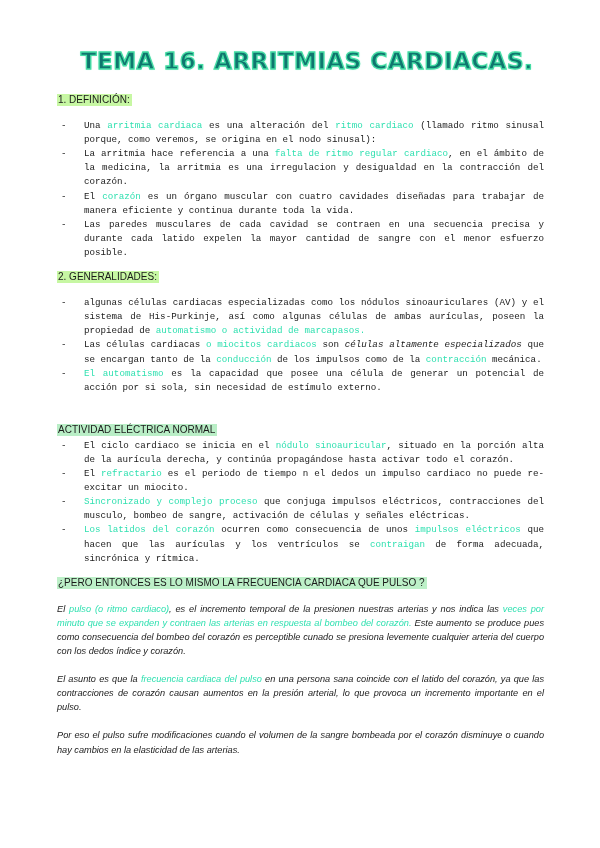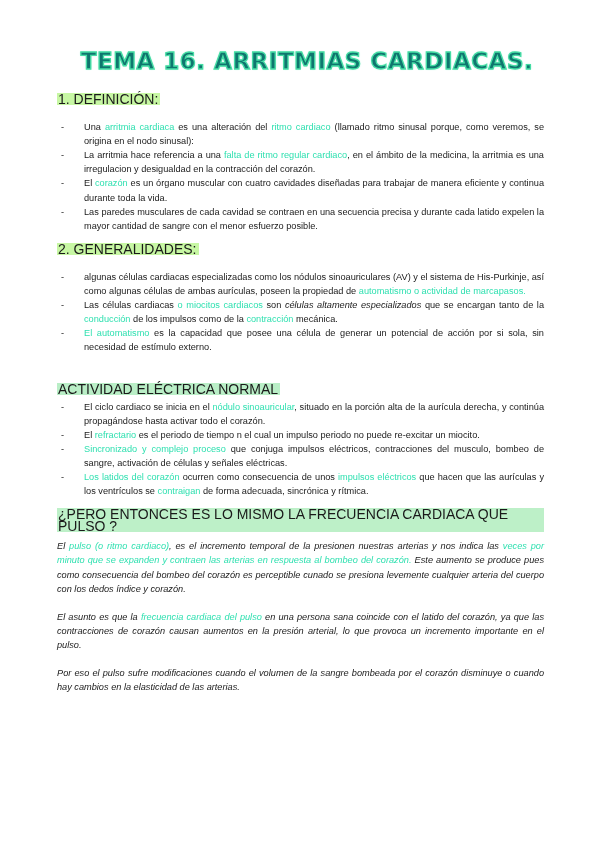--- a/index.html
+++ b/index.html
@@ -5,26 +5,26 @@
   html, body { margin: 0; padding: 0; background: #ffffff; }
   body { width: 600px; height: 848px; position: relative; overflow: hidden;
          font-family: "Liberation Sans", sans-serif; color: #1a1a1a; }
   .page { position: absolute; left: 0; top: 0; width: 600px; height: 848px; }
   .title { position: absolute; top: 48px; left: 7px; width: 600px; text-align: center;
            font-family: "DejaVu Sans", sans-serif; font-weight: bold; font-size: 23px;
            letter-spacing: 0.5px; color: #0f766e;
            -webkit-text-stroke: 1.3px #45dca4;
            text-shadow: 0 0 2px #7be9c2; }
   .content { position: absolute; left: 57px; top: 93px; width: 487px; font-size: 9.2px; line-height: 14.1px; }
-  .heading { display: inline-block; padding: 0 2px 0 1px; font-size: 14px; line-height: 12px; }
+  .heading { display: inline-block; padding: 0 2px 0 1px; font-size: 10px; line-height: 12px; }
   .hl-lime { background: #c7f7a3; }
   .hl-green { background: #b9eec6; }
   .hl-pale { background: #bdf0c8; }
   ul.dash { list-style: none; margin: 0; padding: 0; }
-  ul.dash li { position: relative; padding-left: 27px; text-align: justify; }
+  ul.dash li { position: relative; padding-left: 27px; text-align: justify; font-family: Liberation Mono, monospace; }
   ul.dash li::before { content: "-"; position: absolute; left: 4px; top: 0; }
   .acc { color: #2fe0b0; }
   .it { font-style: italic; }
   p.para { margin: 0; text-align: justify; font-style: italic; }
 </style>
 </head>
 <body>
 
 <div class="page">
   <div class="title">TEMA 16. ARRITMIAS CARDIACAS.</div>
@@ -53,28 +53,28 @@
           <li><span class="acc">El automatismo</span><span> es la capacidad que posee una célula de generar un potencial de acción por si sola, sin necesidad de estímulo externo.</span></li>
         </ul>
     </div>
 
     <div style="margin-top:28px;">
       <div style="margin-bottom:2px;">
         <span class="heading hl-green">ACTIVIDAD ELÉCTRICA NORMAL</span>
       </div>
       <ul class="dash">
           <li><span>El ciclo cardiaco se inicia en el </span><span class="acc">nódulo sinoauricular</span><span>, situado en la porción alta de la aurícula derecha, y continúa propagándose hasta activar todo el corazón.</span></li>
-          <li><span>El </span><span class="acc">refractario</span><span> es el periodo de tiempo n el cual un impulso periodo no puede re-excitar un miocito.</span></li>
+          <li><span>El </span><span class="acc">refractario</span><span> es el periodo de tiempo n el dedos un impulso cardiaco no puede re-excitar un miocito.</span></li>
           <li><span class="acc">Sincronizado y complejo proceso</span><span> que conjuga impulsos eléctricos, contracciones del musculo, bombeo de sangre, activación de células y señales eléctricas.</span></li>
           <li><span class="acc">Los latidos del corazón</span><span> ocurren como consecuencia de unos </span><span class="acc">impulsos eléctricos</span><span> que hacen que las aurículas y los ventrículos se </span><span class="acc">contraigan</span><span> de forma adecuada, sincrónica y rítmica.</span></li>
         </ul>
     </div>
 
     <div style="margin-top:10px;">
-      <div style="margin-bottom:4px;">
+      <div style="margin-bottom:12px;">
         <span class="heading hl-pale">¿PERO ENTONCES ES LO MISMO LA FRECUENCIA CARDIACA QUE PULSO ?</span>
       </div>
       <div>
           <p class="para"><span>El </span><span class="acc">pulso (o ritmo cardiaco)</span><span>, es el incremento temporal de la presionen nuestras arterias y nos indica las </span><span class="acc">veces por minuto que se expanden y contraen las arterias en respuesta al bombeo del corazón.</span><span> Este aumento se produce pues como consecuencia del bombeo del corazón es perceptible cunado se presiona levemente cualquier arteria del cuerpo con los dedos índice y corazón.</span></p>
           <p class="para" style="margin-top: 14px;"><span>El asunto es que la </span><span class="acc">frecuencia cardiaca del pulso</span><span> en una persona sana coincide con el latido del corazón, ya que las contracciones de corazón causan aumentos en la presión arterial, lo que provoca un incremento importante en el pulso.</span></p>
           <p class="para" style="margin-top: 14px;"><span>Por eso el pulso sufre modificaciones cuando el volumen de la sangre bombeada por el corazón disminuye o cuando hay cambios en la elasticidad de las arterias.</span></p>
         </div>
     </div>
 
   </div>

